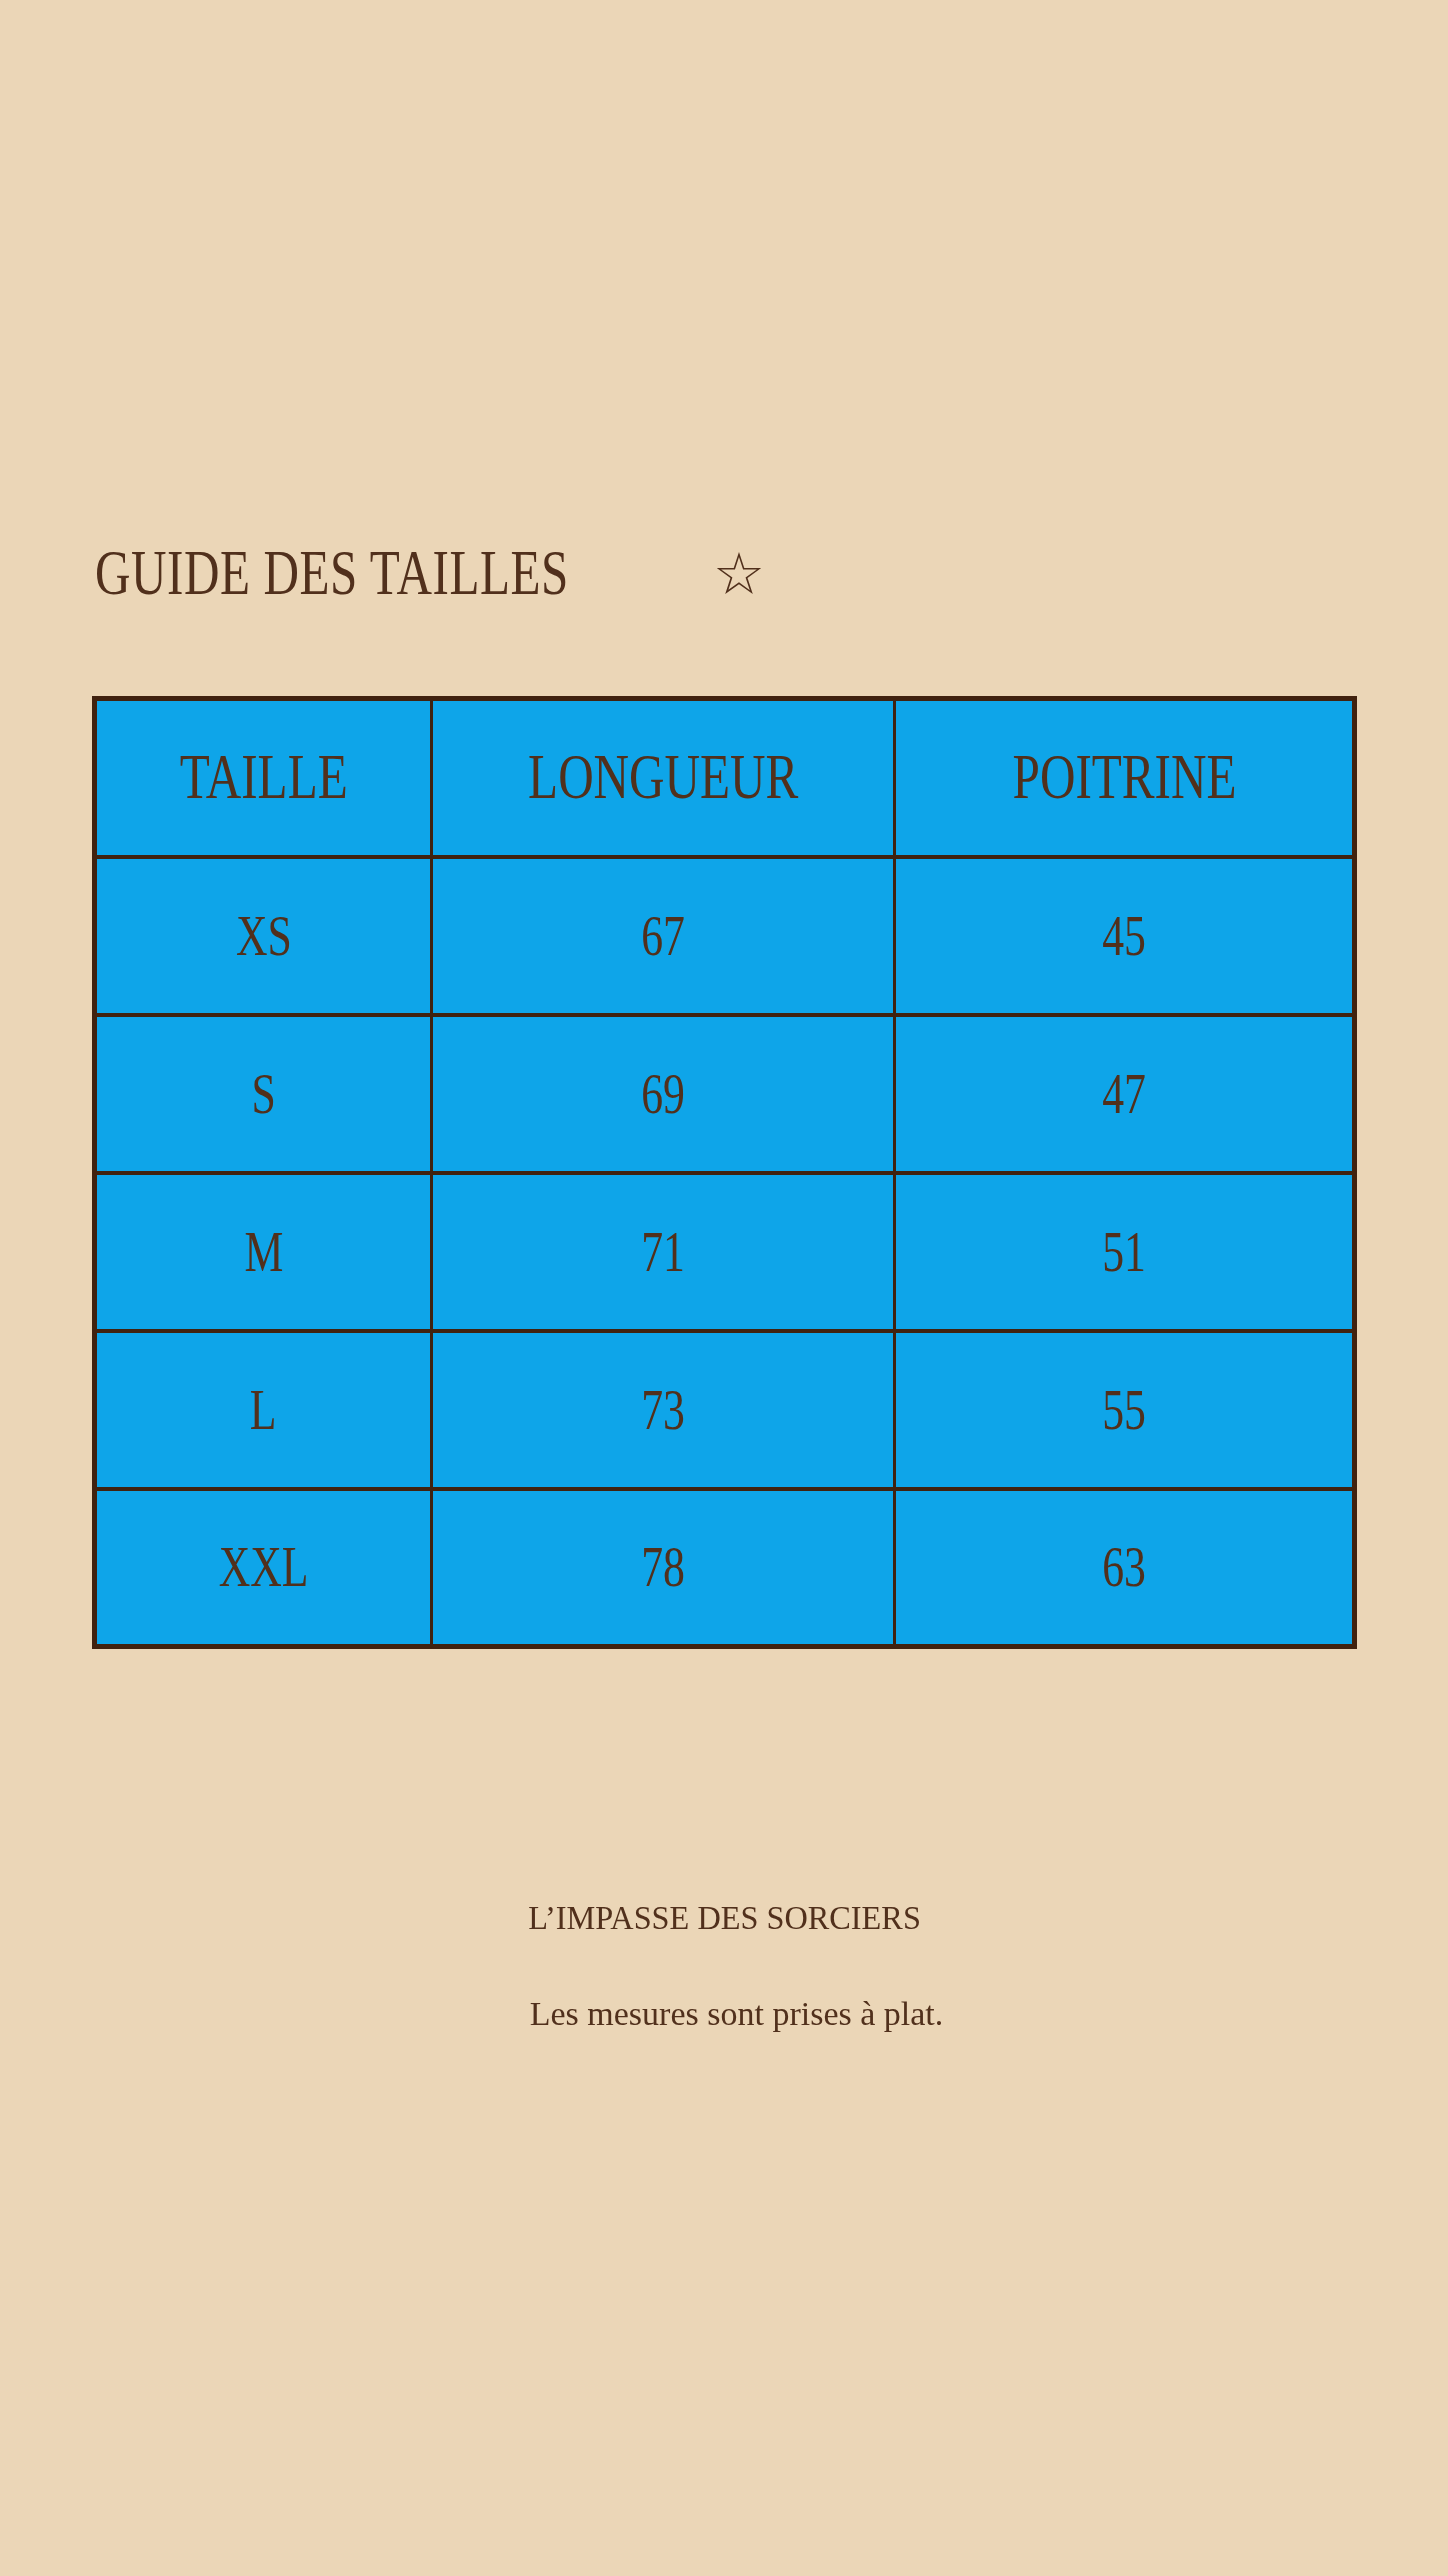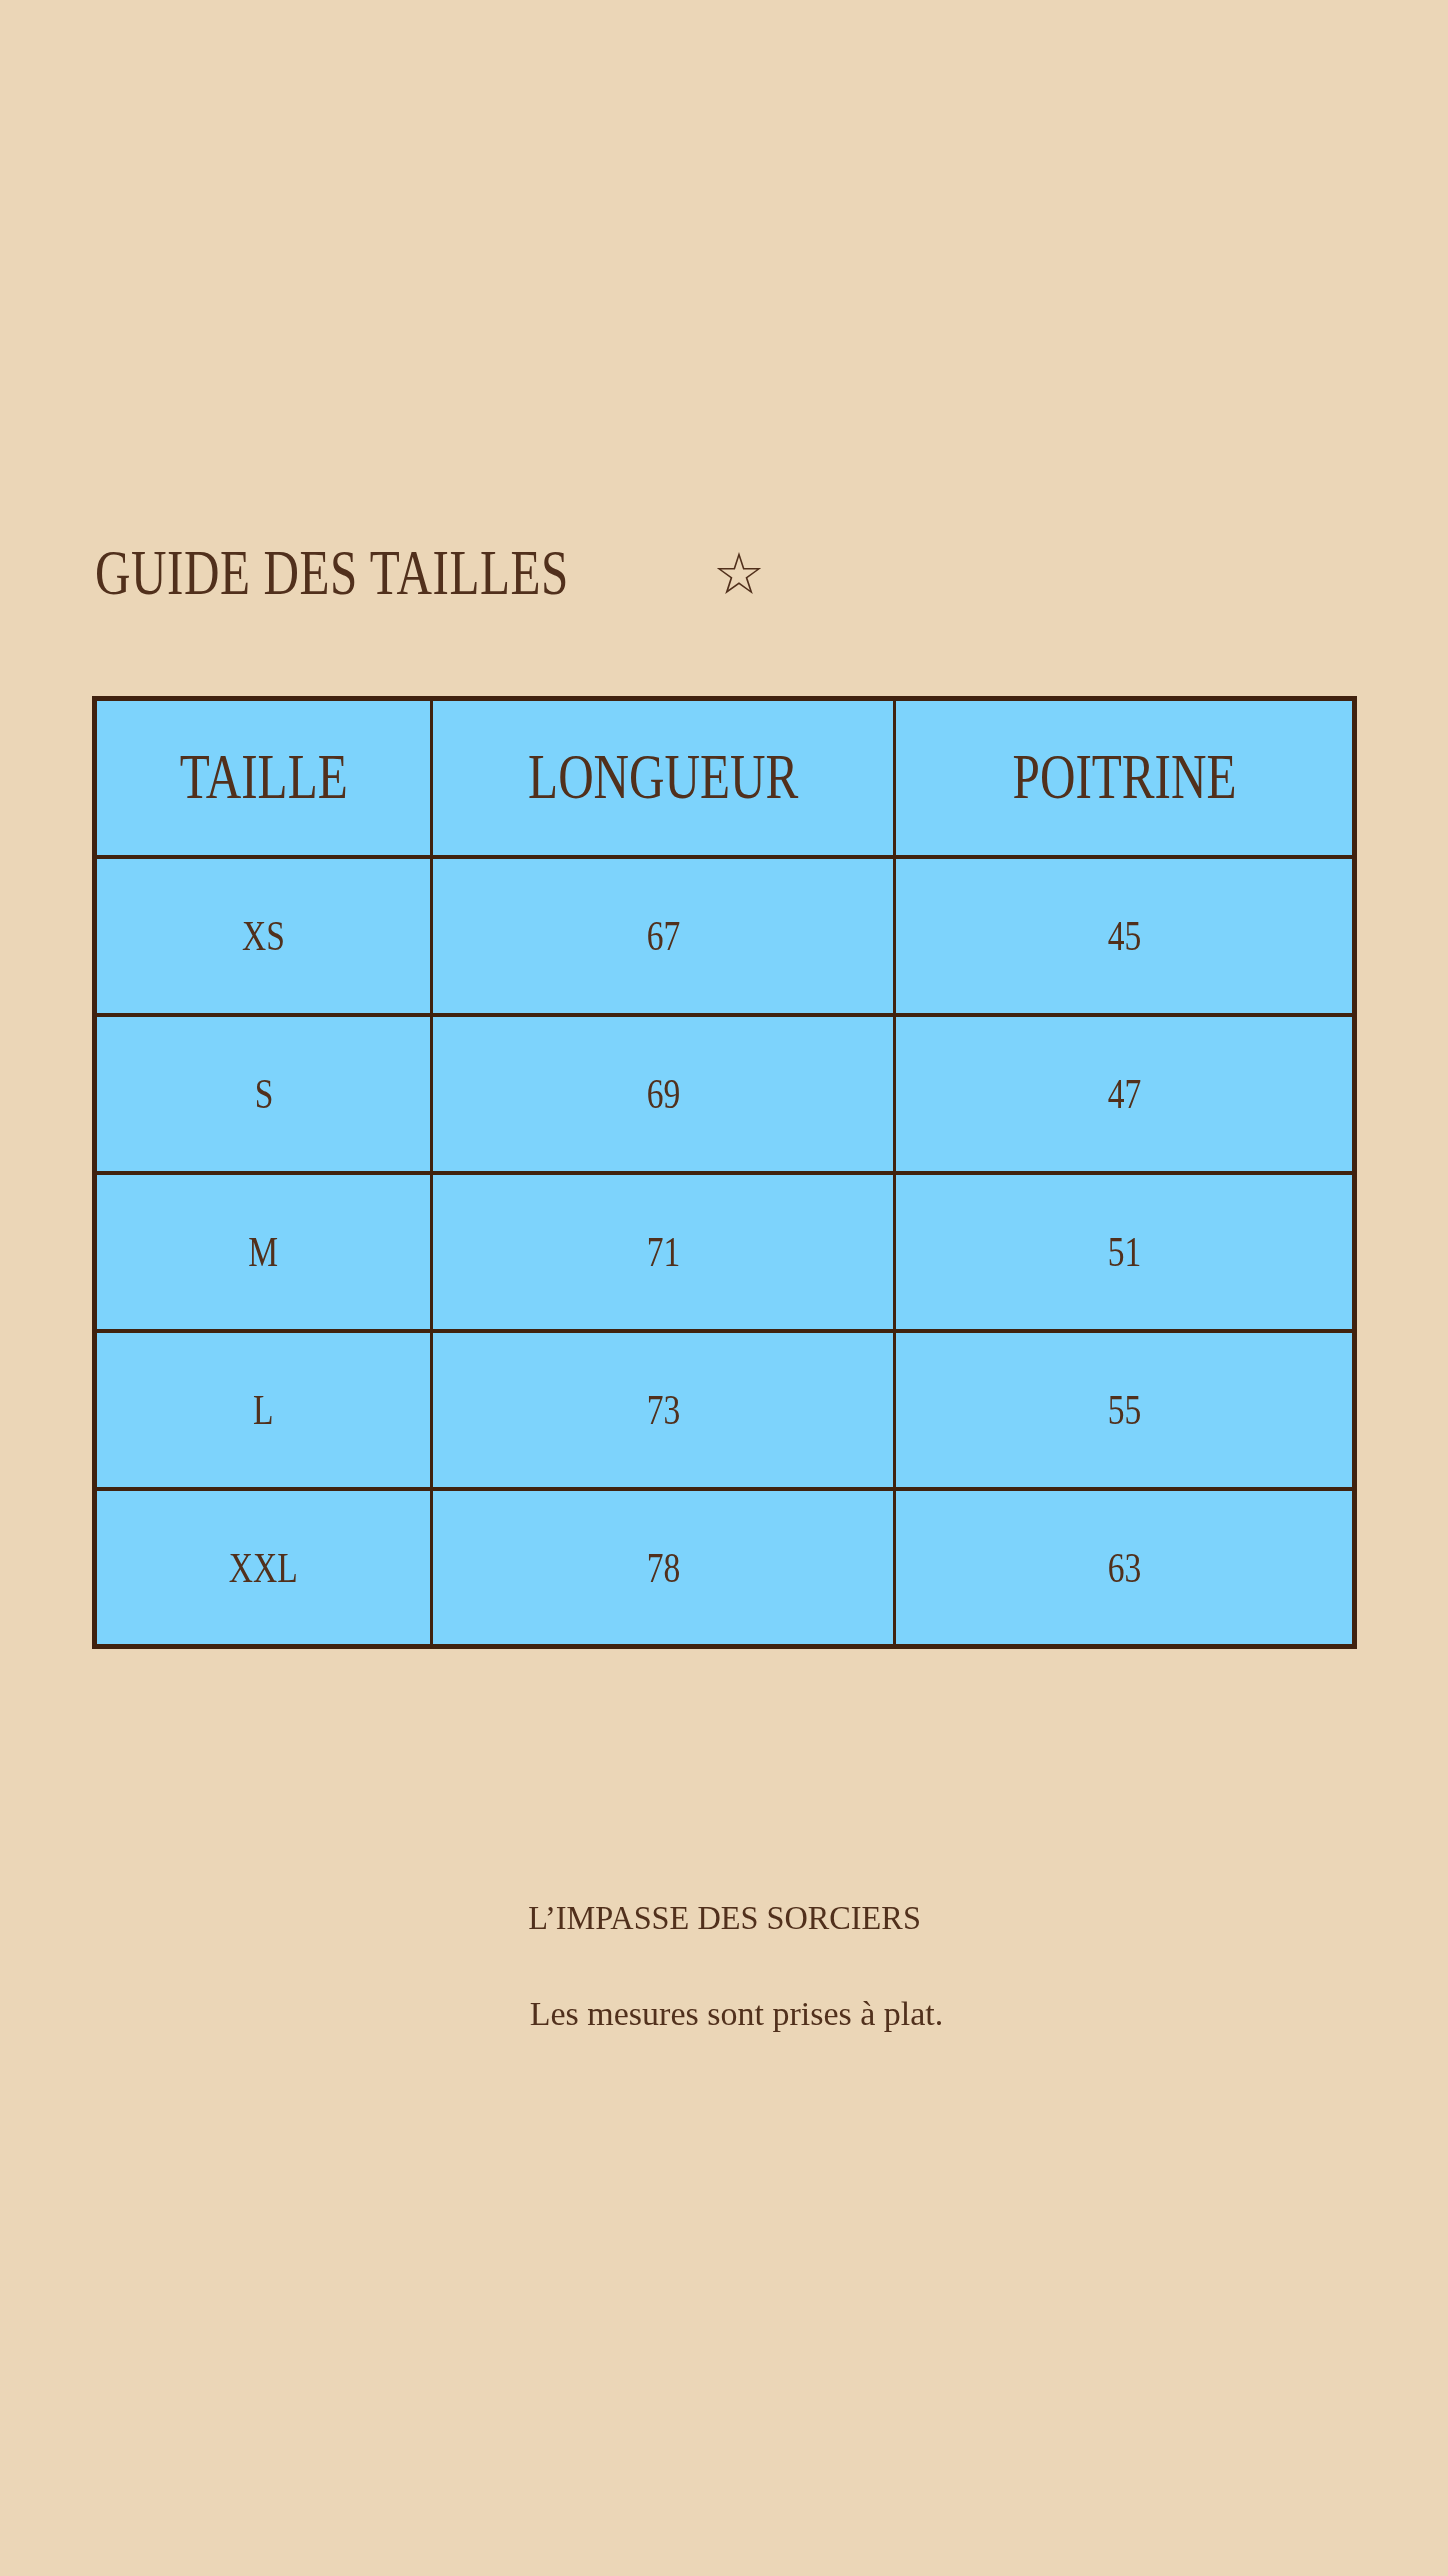--- a/index.html
+++ b/index.html
@@ -46,25 +46,25 @@
     border: 5.2px solid #40220f;
   }
   .size-table th, .size-table td {
     border: 3px solid #40220f;
     border-top-width: 4.5px;
     border-bottom-width: 4.5px;
     text-align: center;
     vertical-align: middle;
     font-weight: normal;
     padding: 0;
-    background: #7dd3fc;
+    background: #0ea5e9;
   }
   .size-table tr { height: 158px; }
   .size-table th { font-size: 63px; }
-  .size-table td { font-size: 43px; }
+  .size-table td { font-size: 56px; }
   .brand-line {
     position: absolute;
     top: 1892px;
     left: 0;
     width: 100%;
     text-align: center;
     font-size: 34px;
     line-height: 51px;
   }
   .brand-line .condensed { transform: scaleX(0.95); }

